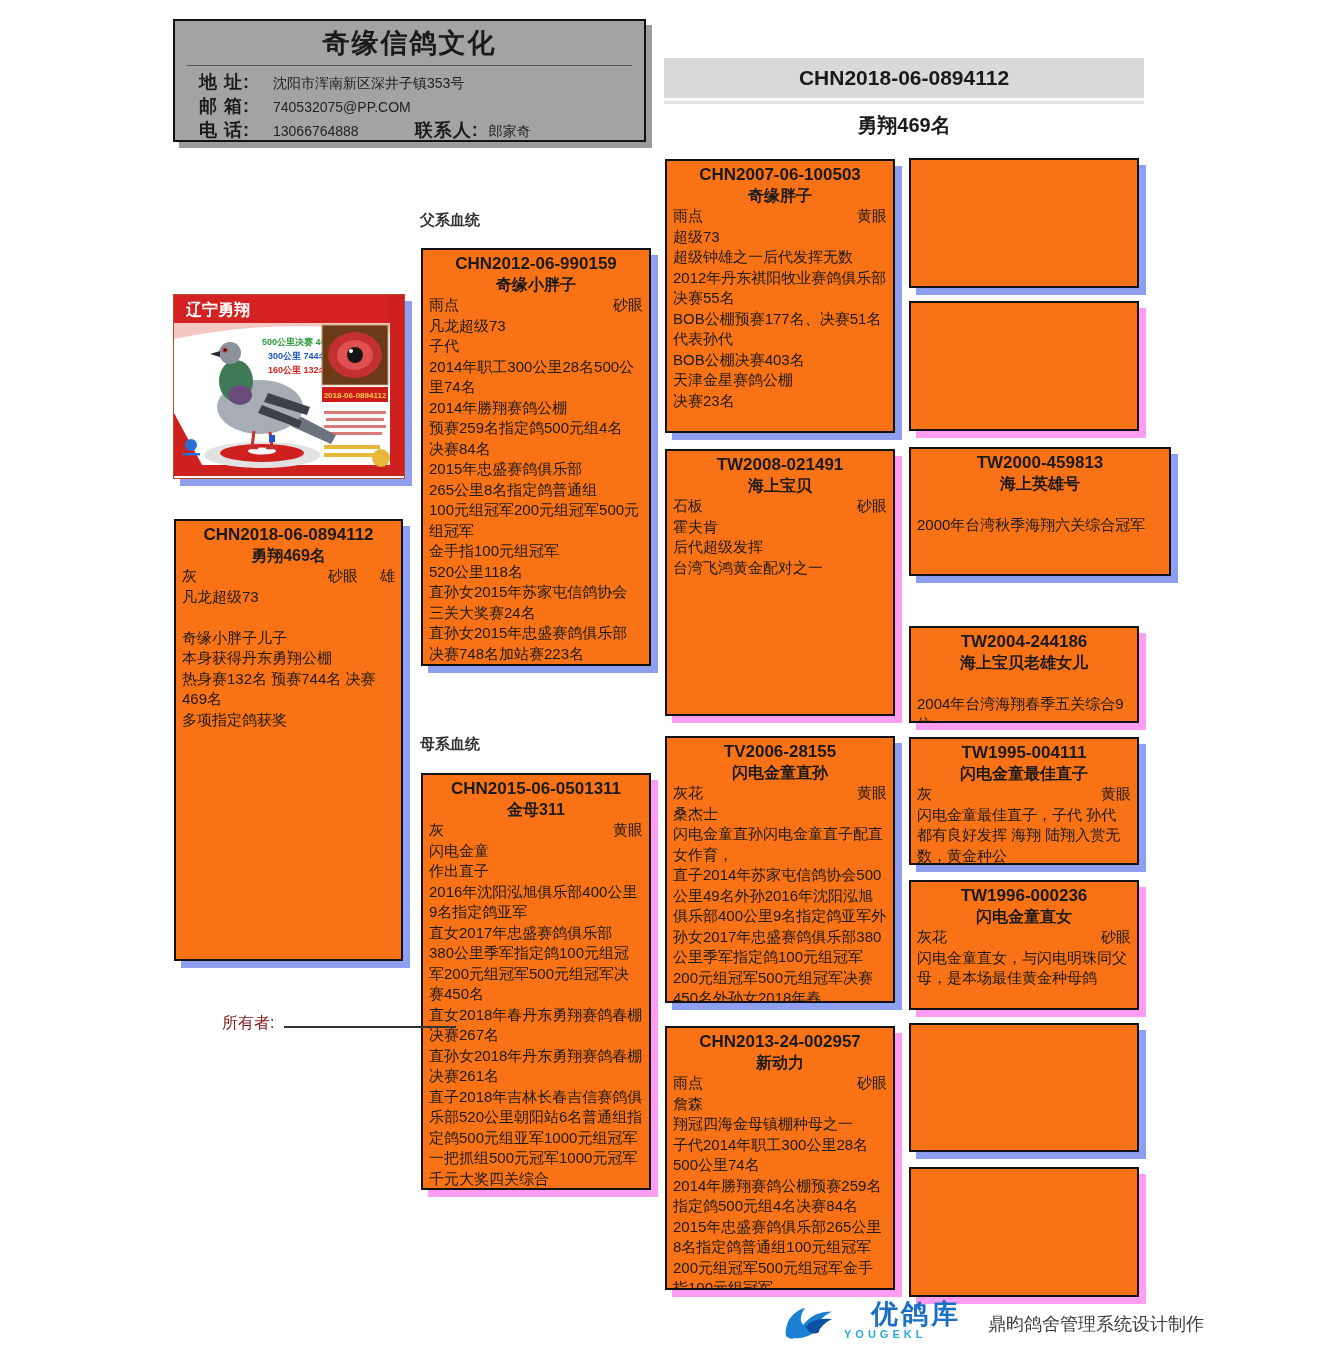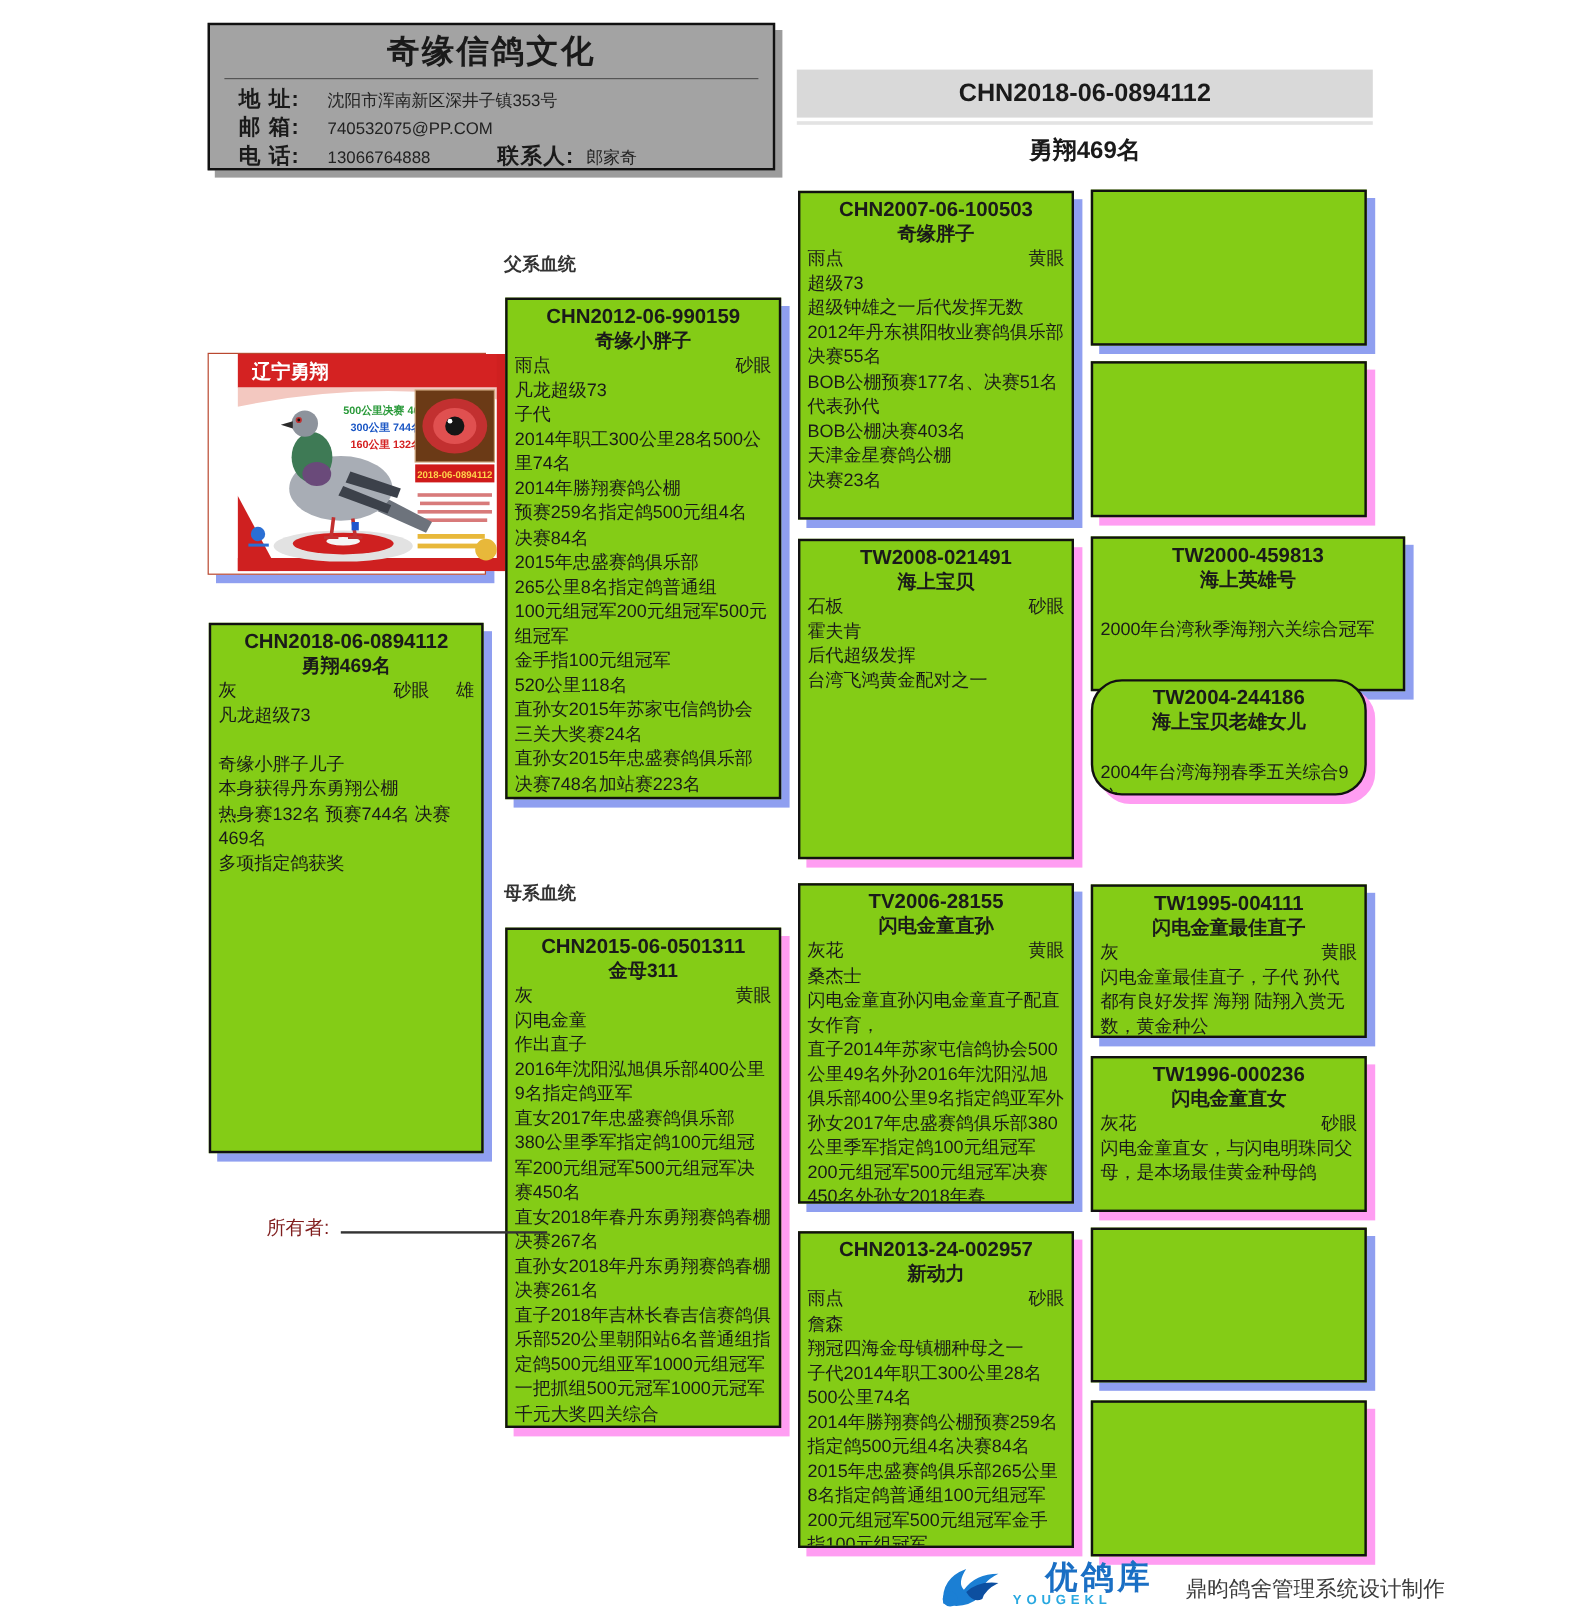--- a/index.html
+++ b/index.html
@@ -26,41 +26,41 @@
     background:var(--bar-bg,#d9d9d9); display:flex; align-items:center; justify-content:center;
     font-weight:bold; font-size:21px;
   }
   .title-bar-underline { position:absolute; left:664px; top:101px; width:480px; height:3px; background:#e3e3e3; }
   .subject-heading {
     position:absolute; left:664px; top:112px; width:480px; text-align:center;
     font-weight:bold; font-size:20px;
   }
   
   .card {
-    position:absolute; background:#84cc16; border:2px solid #111; box-sizing:border-box;
+    position:absolute; background:#f97316; border:2px solid #111; box-sizing:border-box;
     padding:3px 6px 4px 6px; overflow:hidden; font-size:15px; line-height:20.5px;
   }
   .card.male   { box-shadow:7px 7px 0 var(--male-shadow,#8f9ff0); }
   .card.female { box-shadow:7px 7px 0 var(--female-shadow,#ff9df2); }
   .card .ring  { text-align:center; font-weight:bold; font-size:17px; line-height:21px; }
   .card .pname { text-align:center; font-weight:bold; font-size:16px; line-height:21px; }
   .traits { display:flex; justify-content:space-between; }
   .traits .tr { display:flex; }
   .traits .sex { margin-left:22px; }
   .traits .sex:empty { display:none; }
   .lines div { min-height:20.5px; }
   
   .branch-label { position:absolute; font-size:15px; font-weight:bold; color:#333; }
   .owner { position:absolute; font-size:16px; color:#7f1d1d; display:flex; align-items:baseline; }
   .owner-line { display:inline-block; width:172px; border-bottom:2px solid #333; margin-left:10px; height:14px; }
   
   .photo {
     position:absolute; left:173px; top:294px; width:232px; height:185px;
     border:1px solid #b9482f; box-shadow:7px 7px 0 var(--male-shadow,#8f9ff0);
-    box-sizing:border-box; background:#fff;padding-left:24px;
+    box-sizing:border-box; background:#fff;
   }
   .photo svg { display:block; }
   
   .footer-icon { position:absolute; left:780px; top:1298px; }
   .footer-logo { position:absolute; left:844px; top:1300px; }
   .footer-logo .cn { font-weight:bold; font-size:27px; color:var(--logo-blue,#1a6fc4); letter-spacing:3px; line-height:28px;margin-left:27px; }
   .footer-logo .en { font-size:11px; color:#29a8e0; letter-spacing:4px; font-weight:bold; }
   .footer-credit { position:absolute; left:988px; top:1312px; font-size:18px; color:#3c3c3c; }
 </style>
 </head>
@@ -305,21 +305,21 @@
 
   <div class="card male" style="left:909px; top:447px; width:262px; height:129px;">
     <div class="ring">TW2000-459813</div>
     <div class="pname">海上英雄号</div>
     <div class="lines">
         <div>&nbsp;</div>
         <div>2000年台湾秋季海翔六关综合冠军</div>
       </div>
   </div>
 
-  <div class="card female" style="left:909px; top:566px; width:230px; height:97px;border-radius:26px;">
+  <div class="card female" style="left:909px; top:626px; width:230px; height:97px;">
     <div class="ring">TW2004-244186</div>
     <div class="pname">海上宝贝老雄女儿</div>
     <div class="lines">
         <div>&nbsp;</div>
         <div>2004年台湾海翔春季五关综合9位</div>
       </div>
   </div>
 
   <div class="card male" style="left:909px; top:737px; width:230px; height:128px;">
     <div class="ring">TW1995-004111</div>

